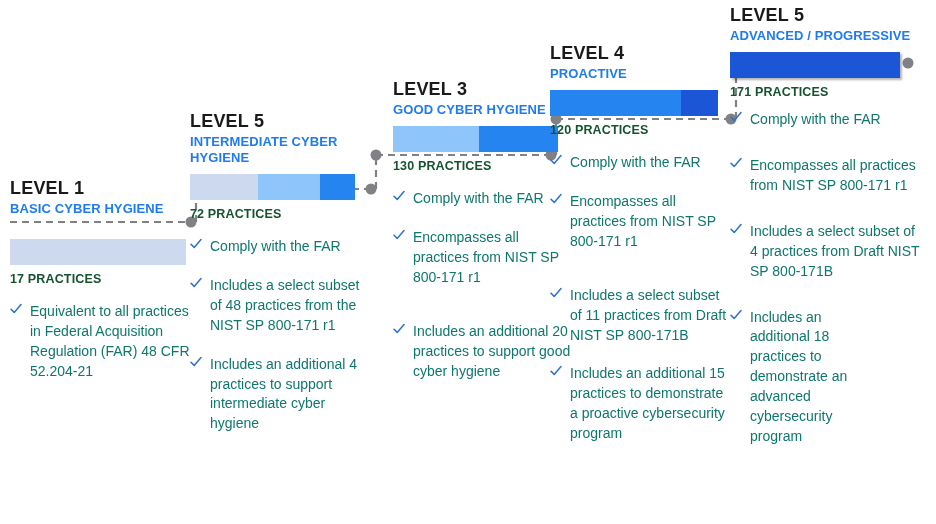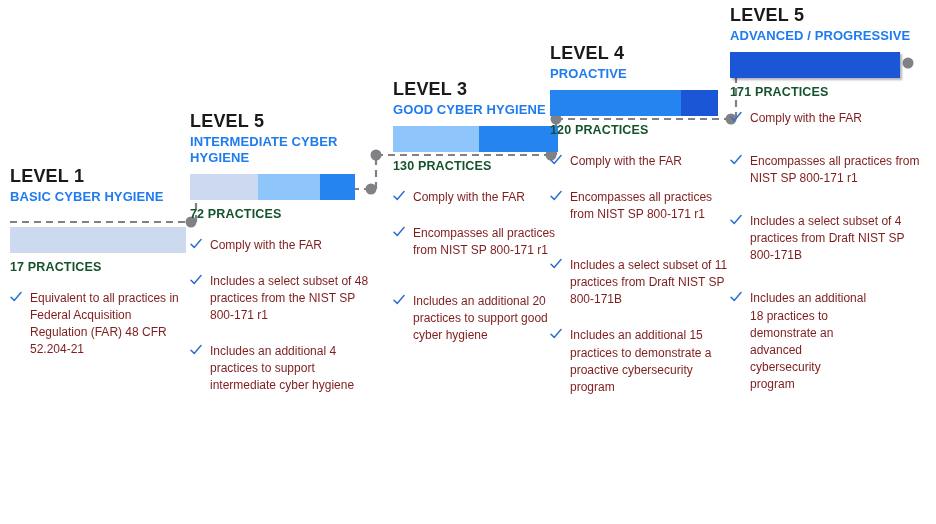--- a/index.html
+++ b/index.html
@@ -72,23 +72,23 @@
   .bullets {
     margin: 16px 0 0 0;
     padding: 0;
     list-style: none;
   }
   .bullet {
     position: relative;
     padding-left: 20px;
     margin-bottom: 19px;
     font-family: "Liberation Sans", sans-serif;
-    font-size: 12px;
+    font-size: 14px;
     line-height: 1.42;
-    color: #7f1d1d;
+    color: #0f766e;
   }
   .check {
     position: absolute;
     left: 0;
     top: 1px;
     width: 12px;
     height: 12px;
     color: #2f6fd0;
     display: block;
   }
@@ -131,21 +131,21 @@
       <circle cx="371" cy="189" r="5.5"></circle>
       <circle cx="376" cy="155" r="5.5"></circle>
       <circle cx="551" cy="155" r="5.5"></circle>
       <circle cx="556" cy="119" r="5.5"></circle>
       <circle cx="731" cy="119" r="5.5"></circle>
       <circle cx="736" cy="63" r="5.5"></circle>
       <circle cx="908" cy="63" r="5.5"></circle>
     </g>
   </svg>
 
-  <div class="level" style="left:10px; top:167px; width:180px;">
+  <div class="level" style="left:10px; top:179px; width:180px;">
     <div class="level-title">LEVEL 1</div>
     <div class="level-subtitle">BASIC CYBER HYGIENE</div>
     <div class="bar" style="width:176px; margin-top:22px;">
       <div class="seg" style="width:100%; background:#ccd9ee;"></div>
     </div>
     <div class="practices">17 PRACTICES</div>
     <ul class="bullets">
       <li class="bullet">
         <span class="check">
           <svg viewBox="0 0 12 12" width="12" height="12">

